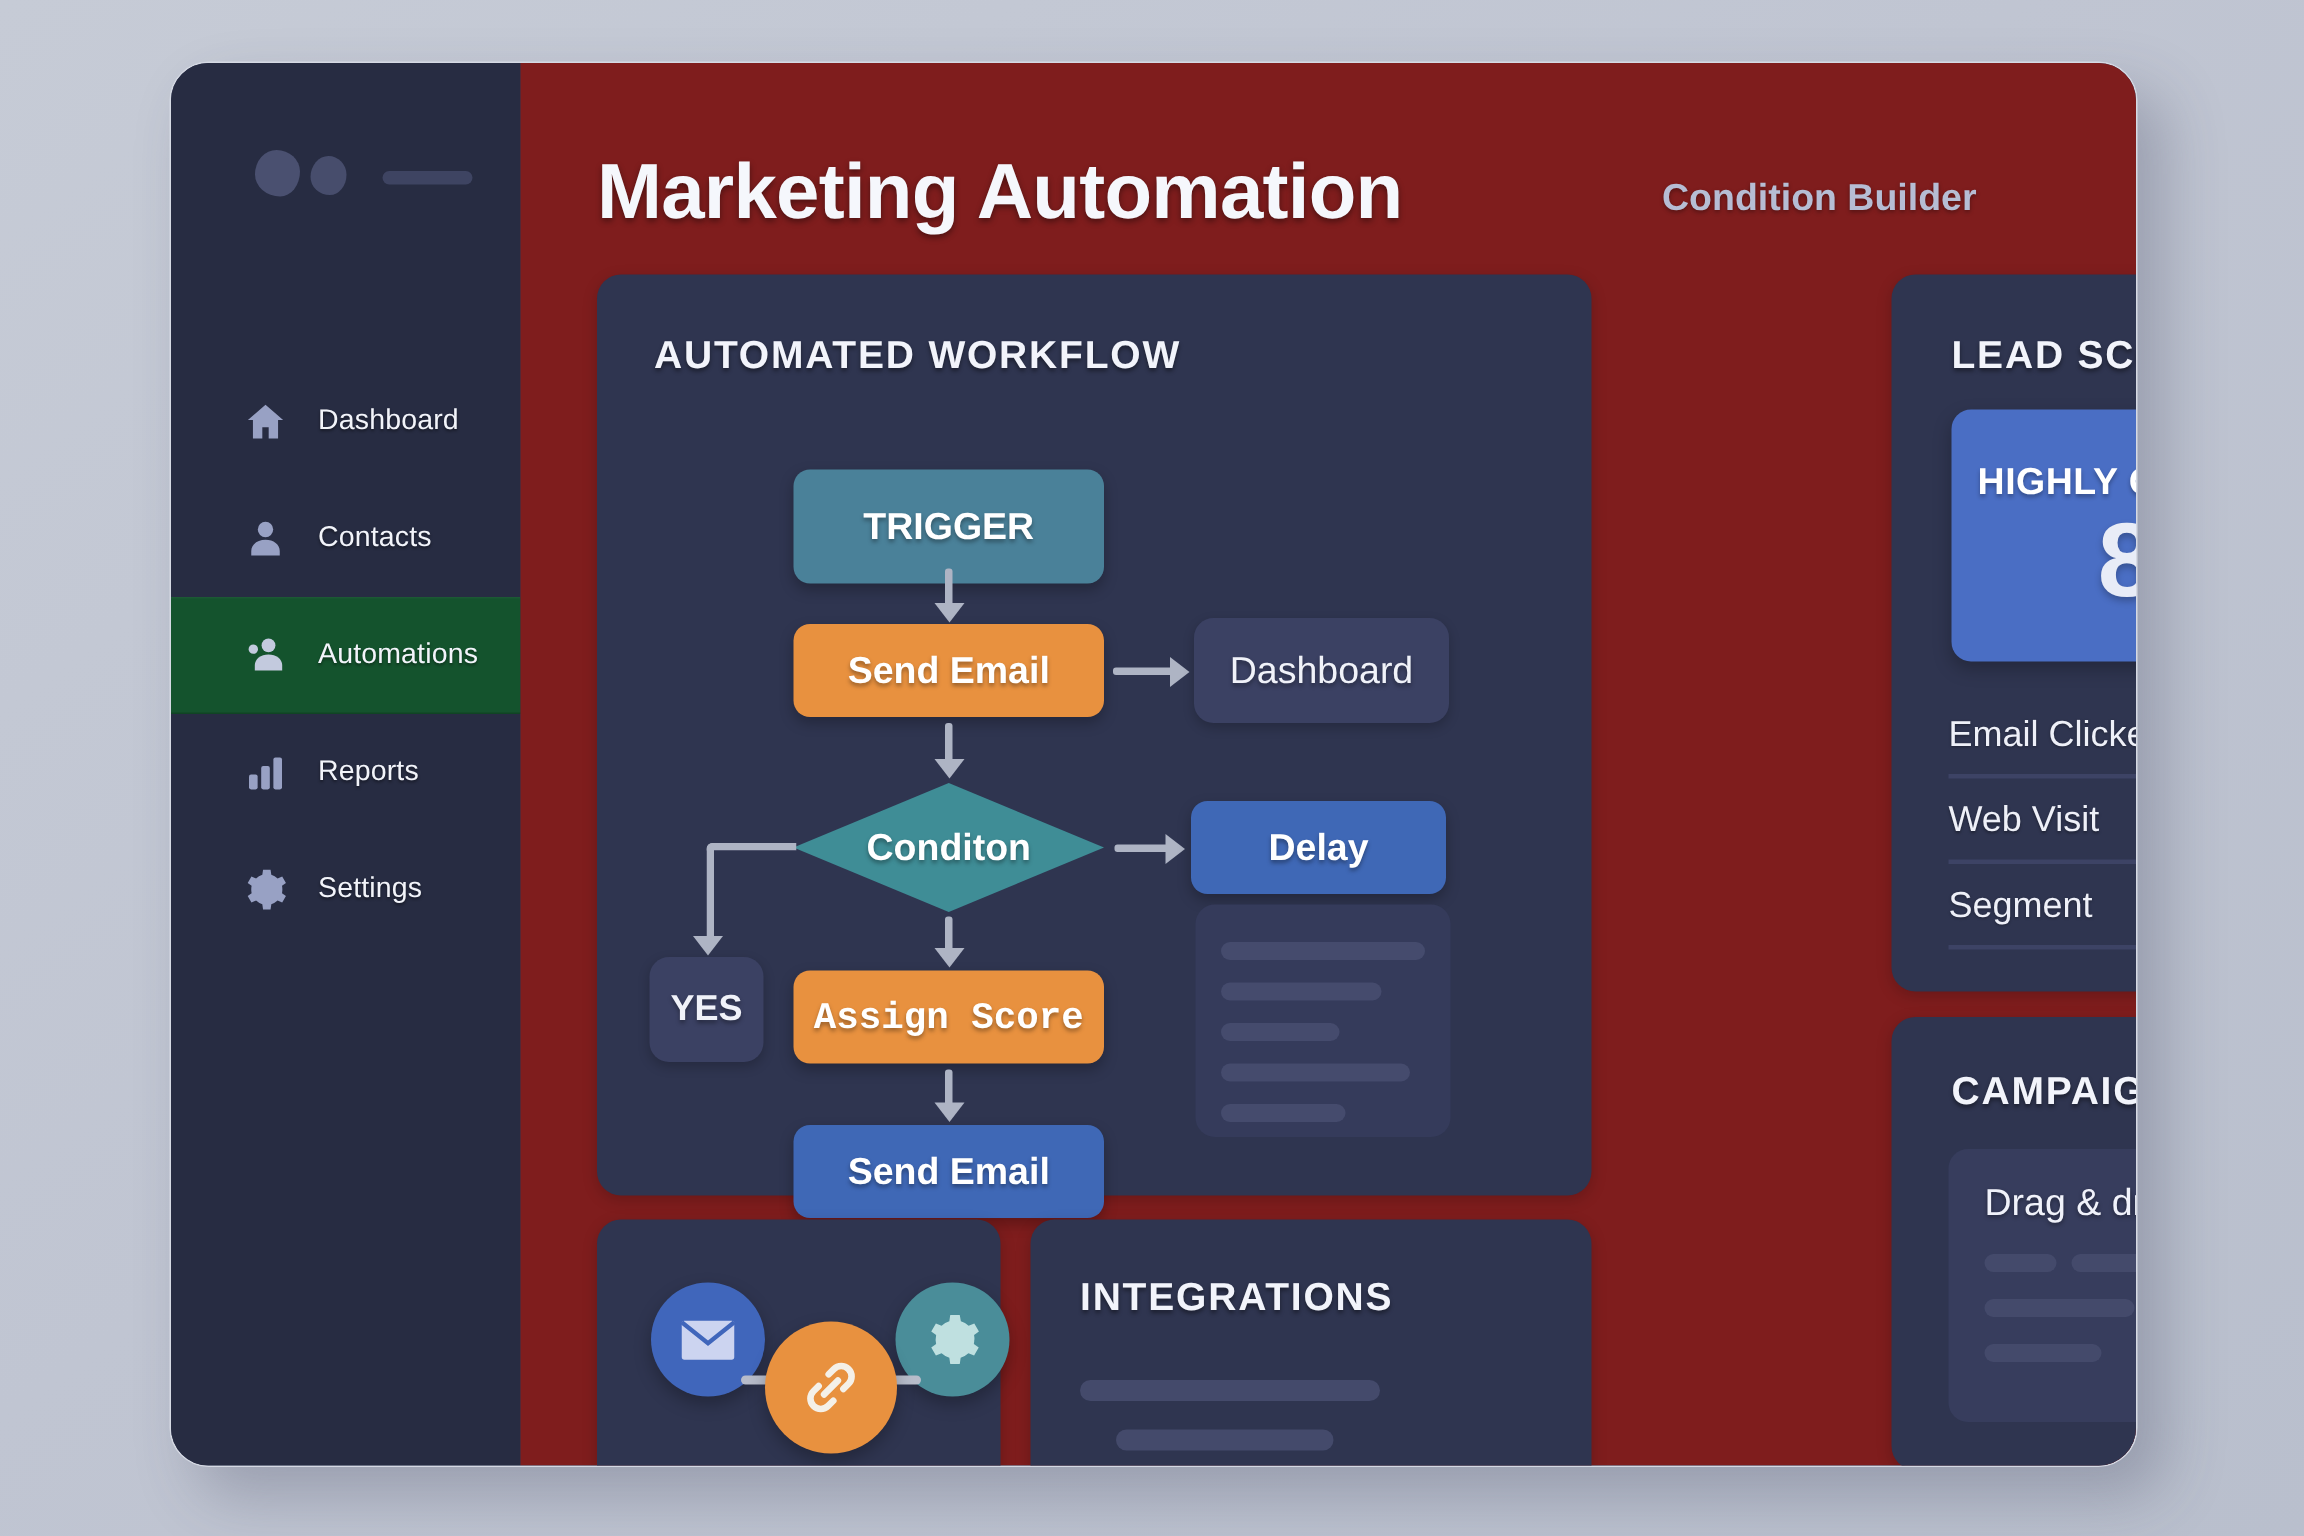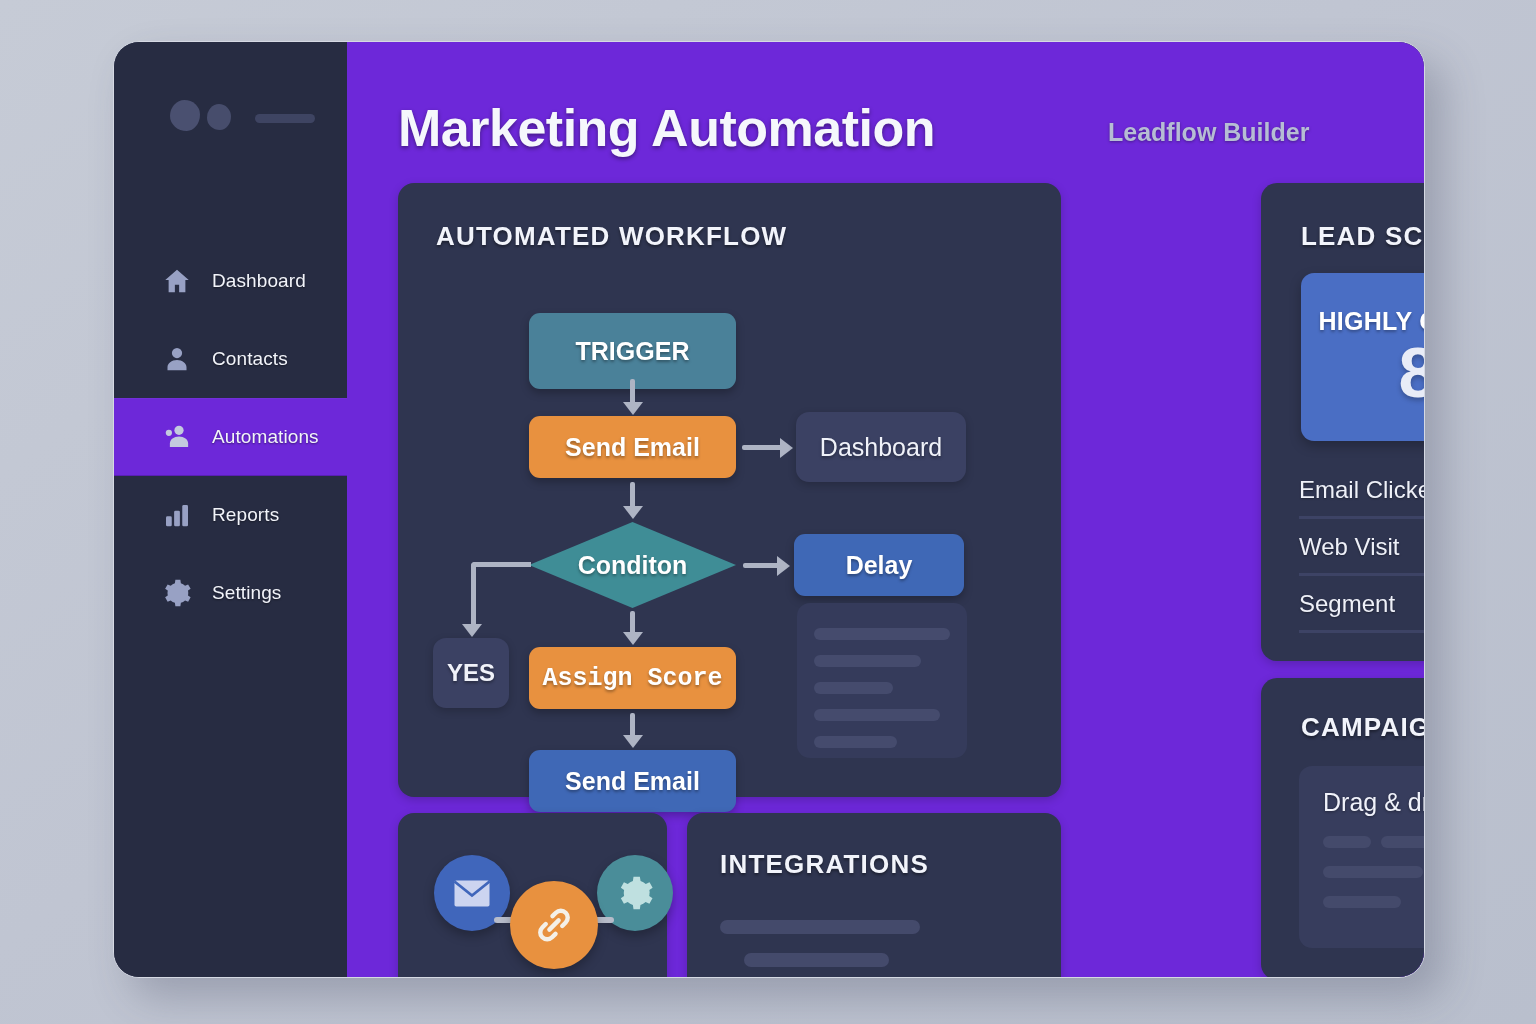--- a/index.html
+++ b/index.html
@@ -69,42 +69,42 @@
   .nav-item {
     height: 78px;
     display: flex;
     align-items: center;
     padding-left: 48px;
     gap: 20px;
     cursor: pointer;
     position: relative;
   }
   .nav-item.active {
-    background: #6d28d9;
+    background: #14532d;
     box-shadow: inset 0 1px 0 rgba(255,255,255,0.035),
                 inset 0 -1px 0 rgba(0,0,0,0.18);
   }
   .nav-label {
     font-size: 19px;
     color: #f2f4fa;
     letter-spacing: 0.1px;
     text-shadow: 0 1px 2px rgba(0,0,0,0.45);
   }
   .nav-icon {
     width: 30px; height: 30px;
     flex: 0 0 30px;
     display: flex; align-items: center; justify-content: center;
   }
   .nav-icon svg { display: block; }
 
   
   #main {
     flex: 1;
     position: relative;
-    background: #6d28d9;
+    background: #7f1d1d;
     padding: 0;
   }
 
   #header {
     position: absolute;
     left: 51px;
     top: 56px;
     right: 40px;
     height: 80px;
     display: flex;
@@ -438,21 +438,21 @@
         </svg>
       </span>
       <span class="nav-label">Settings</span>
     </div>
   </div>
 
   <div id="main">
 
     <div id="header">
       <div id="page-title">Marketing Automation</div>
-      <div id="header-subtitle">Leadflow Builder</div>
+      <div id="header-subtitle">Condition Builder</div>
     </div>
 
     <div class="panel" id="workflow-panel">
       <div class="panel-title" id="workflow-title">AUTOMATED WORKFLOW</div>
 
       <div class="node teal" id="node-trigger">TRIGGER</div>
 
       <div class="arrow-v" style="left:232px; top:196px; height:25px;"></div>
 
       <div class="node orange" id="node-send-email-1">Send Email</div>

